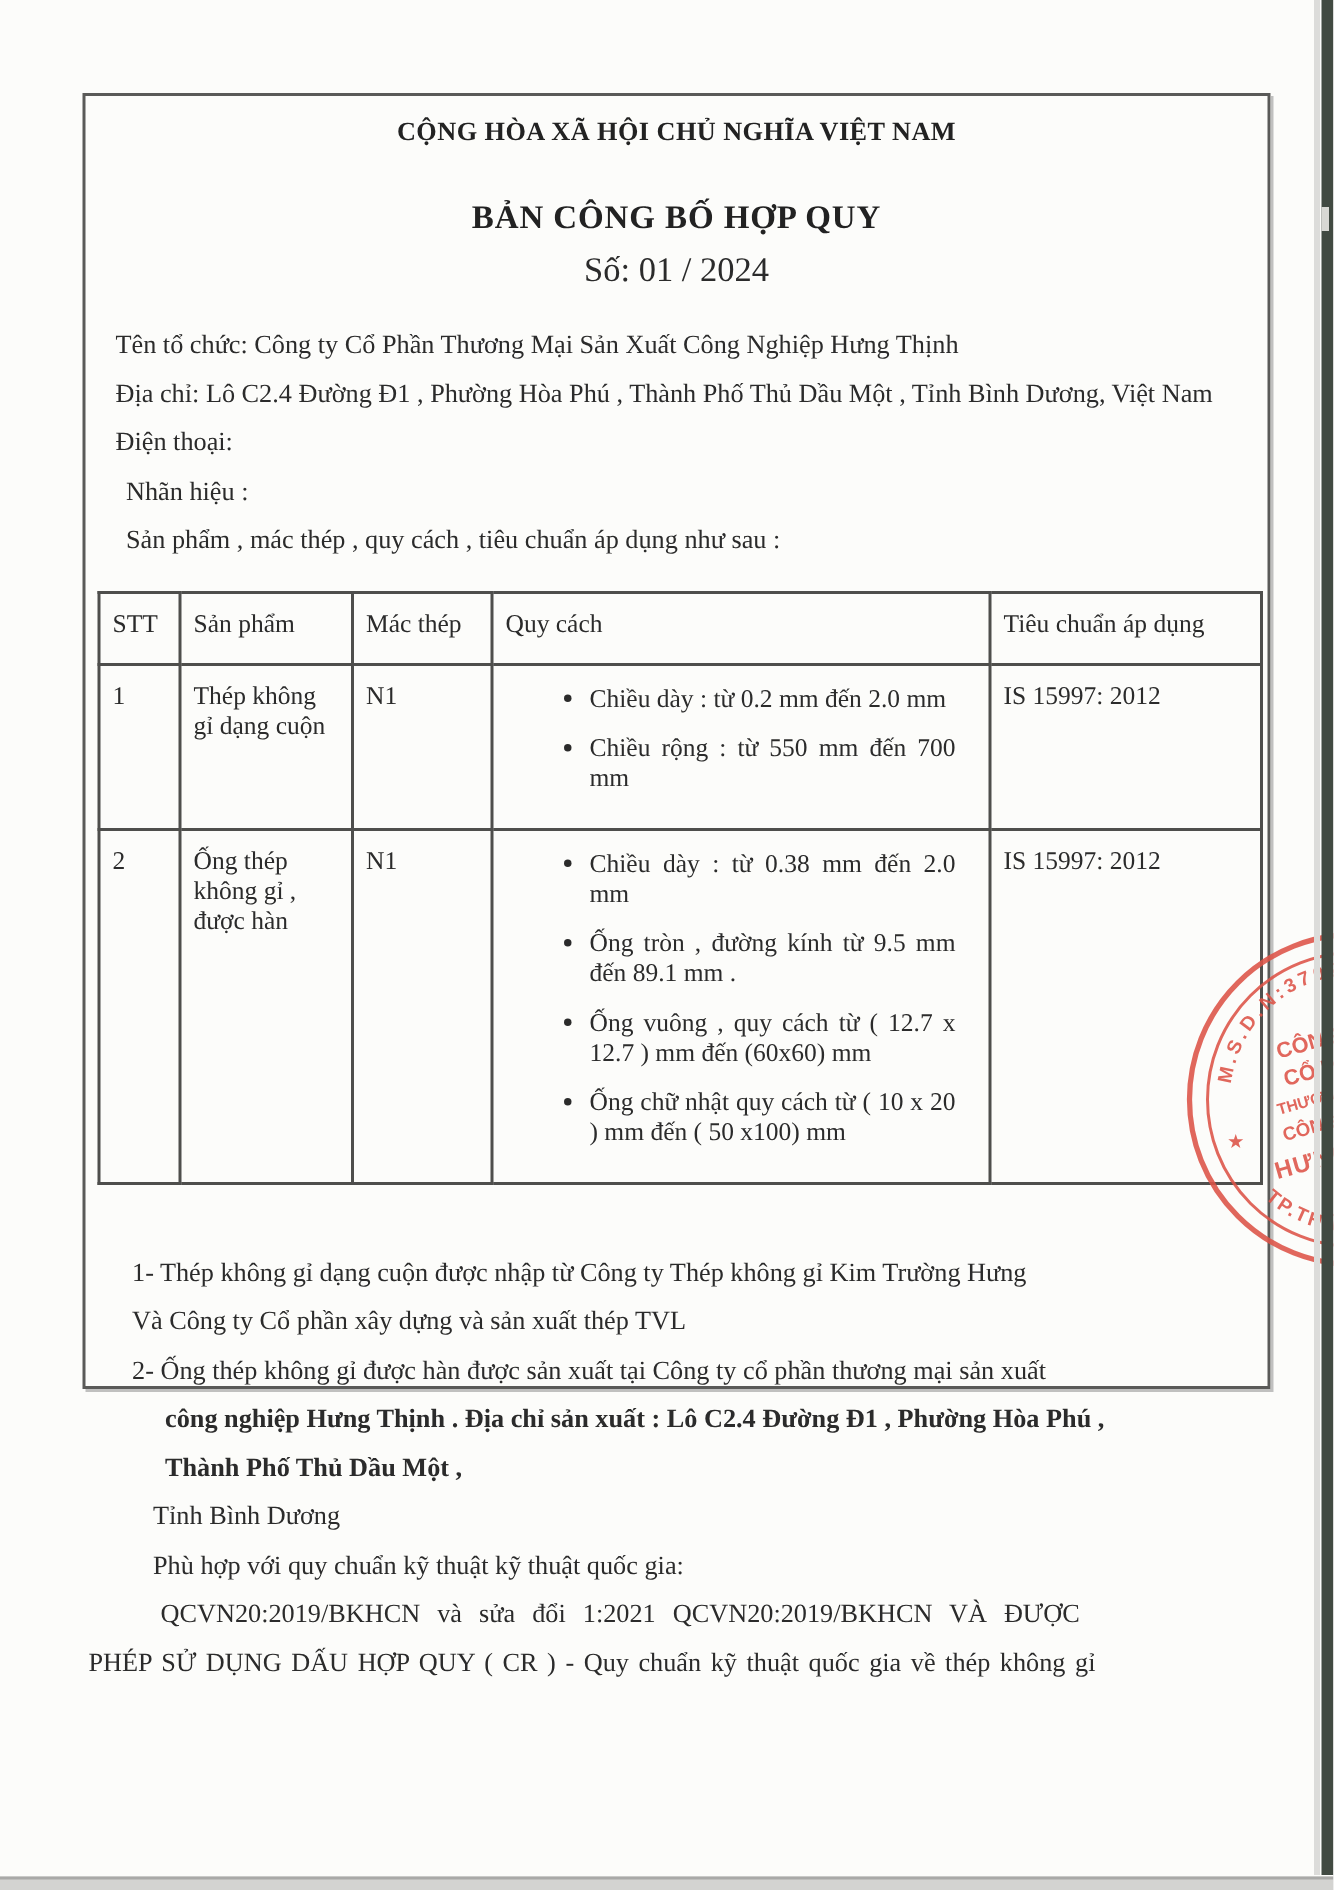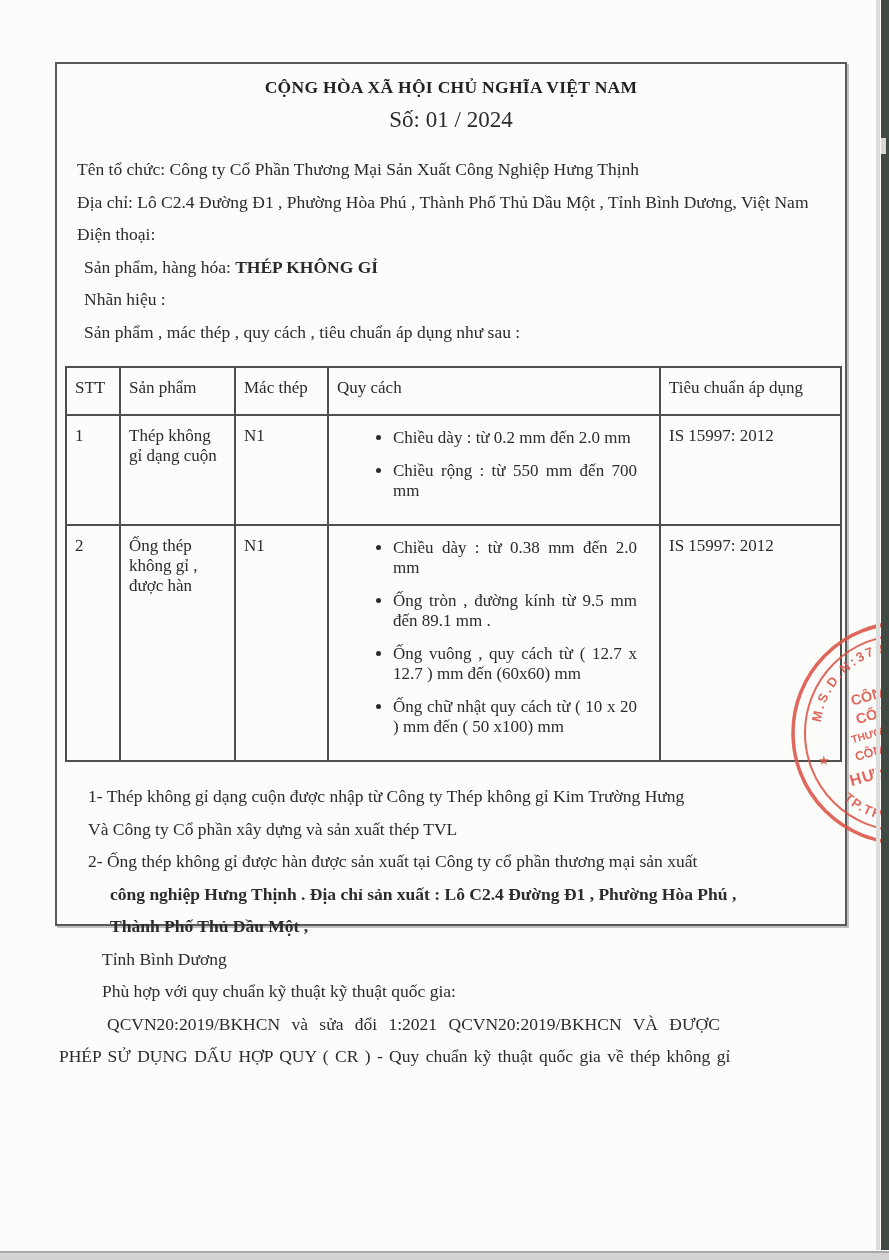--- a/index.html
+++ b/index.html
@@ -48,21 +48,21 @@
   th.h{height:26px;vertical-align:middle;font-size:17px;}
   td.c-stt{text-align:center;}
   td.c-mt{text-align:center;}
   td.c-sp{text-align:justify;padding-left:12px;padding-right:10px;}
   td.c-qc{padding-left:0;}
   td.c-qc ul{margin:2px 0 0 0;padding-left:56px;}
   td.c-qc li{margin-bottom:13px;text-align:justify;padding-right:14px;}
   td.c-tc{padding-left:10px;}
   th.h-stt{padding-left:12px;text-align:left;}
 
-  .notes{margin-top:18px;padding:0 12px 0 31px;font-size:17.5px;line-height:32.5px;color:#2b2b2b;}
+  .notes{margin-top:42px;padding:0 12px 0 31px;font-size:17.5px;line-height:32.5px;color:#2b2b2b;}
   .notes .jline{text-align:justify;}
   .notes .cont{padding-left:22px;font-weight:bold;}
   .notes .m14{margin-left:14px;}
   .notes .qcvn{margin-left:19px;word-spacing:7px;}
   .notes .last{margin-left:-29px;word-spacing:2px;}
 
   
   .stamp{position:absolute;left:783px;top:613px;width:240px;height:240px;opacity:.88;}
   .stamp .ring{fill:none;stroke:#dd5347;}
   .stamp text{fill:#dd5347;font-family:"Liberation Sans","DejaVu Sans",sans-serif;font-weight:bold;}
@@ -77,27 +77,27 @@
 </style>
 </head>
 <body>
 
 <div class="scan">
 
   <div class="frame">
 
     <div class="center nat-title">CỘNG HÒA XÃ HỘI CHỦ NGHĨA VIỆT NAM</div>
 
+    <div class="center doc-title">BẢN CÔNG BỐ HỢP QUY</div>
     <div class="center doc-number">Số: 01 / 2024</div>
 
     <div class="info">
       <div class="jline">Tên tổ chức: Công ty Cổ Phần Thương Mại Sản Xuất Công Nghiệp Hưng Thịnh</div>
       <div class="jline">Địa chỉ: Lô C2.4 Đường Đ1 , Phường Hòa Phú , Thành Phố Thủ Dầu Một , Tỉnh Bình Dương, Việt Nam</div>
       <div>Điện thoại:</div>
-      <div class="ind"><span>Sản phẩm, hàng hóa: </span><span class="bold">THÉP KHÔNG GỈ</span></div>
       <div class="ind">Nhãn hiệu :</div>
       <div class="ind">Sản phẩm , mác thép , quy cách , tiêu chuẩn áp dụng như sau :</div>
     </div>
 
     <table class="spec">
       <colgroup>
         <col style="width:54px">
           <col style="width:115px">
           <col style="width:93px">
           <col style="width:332px">

